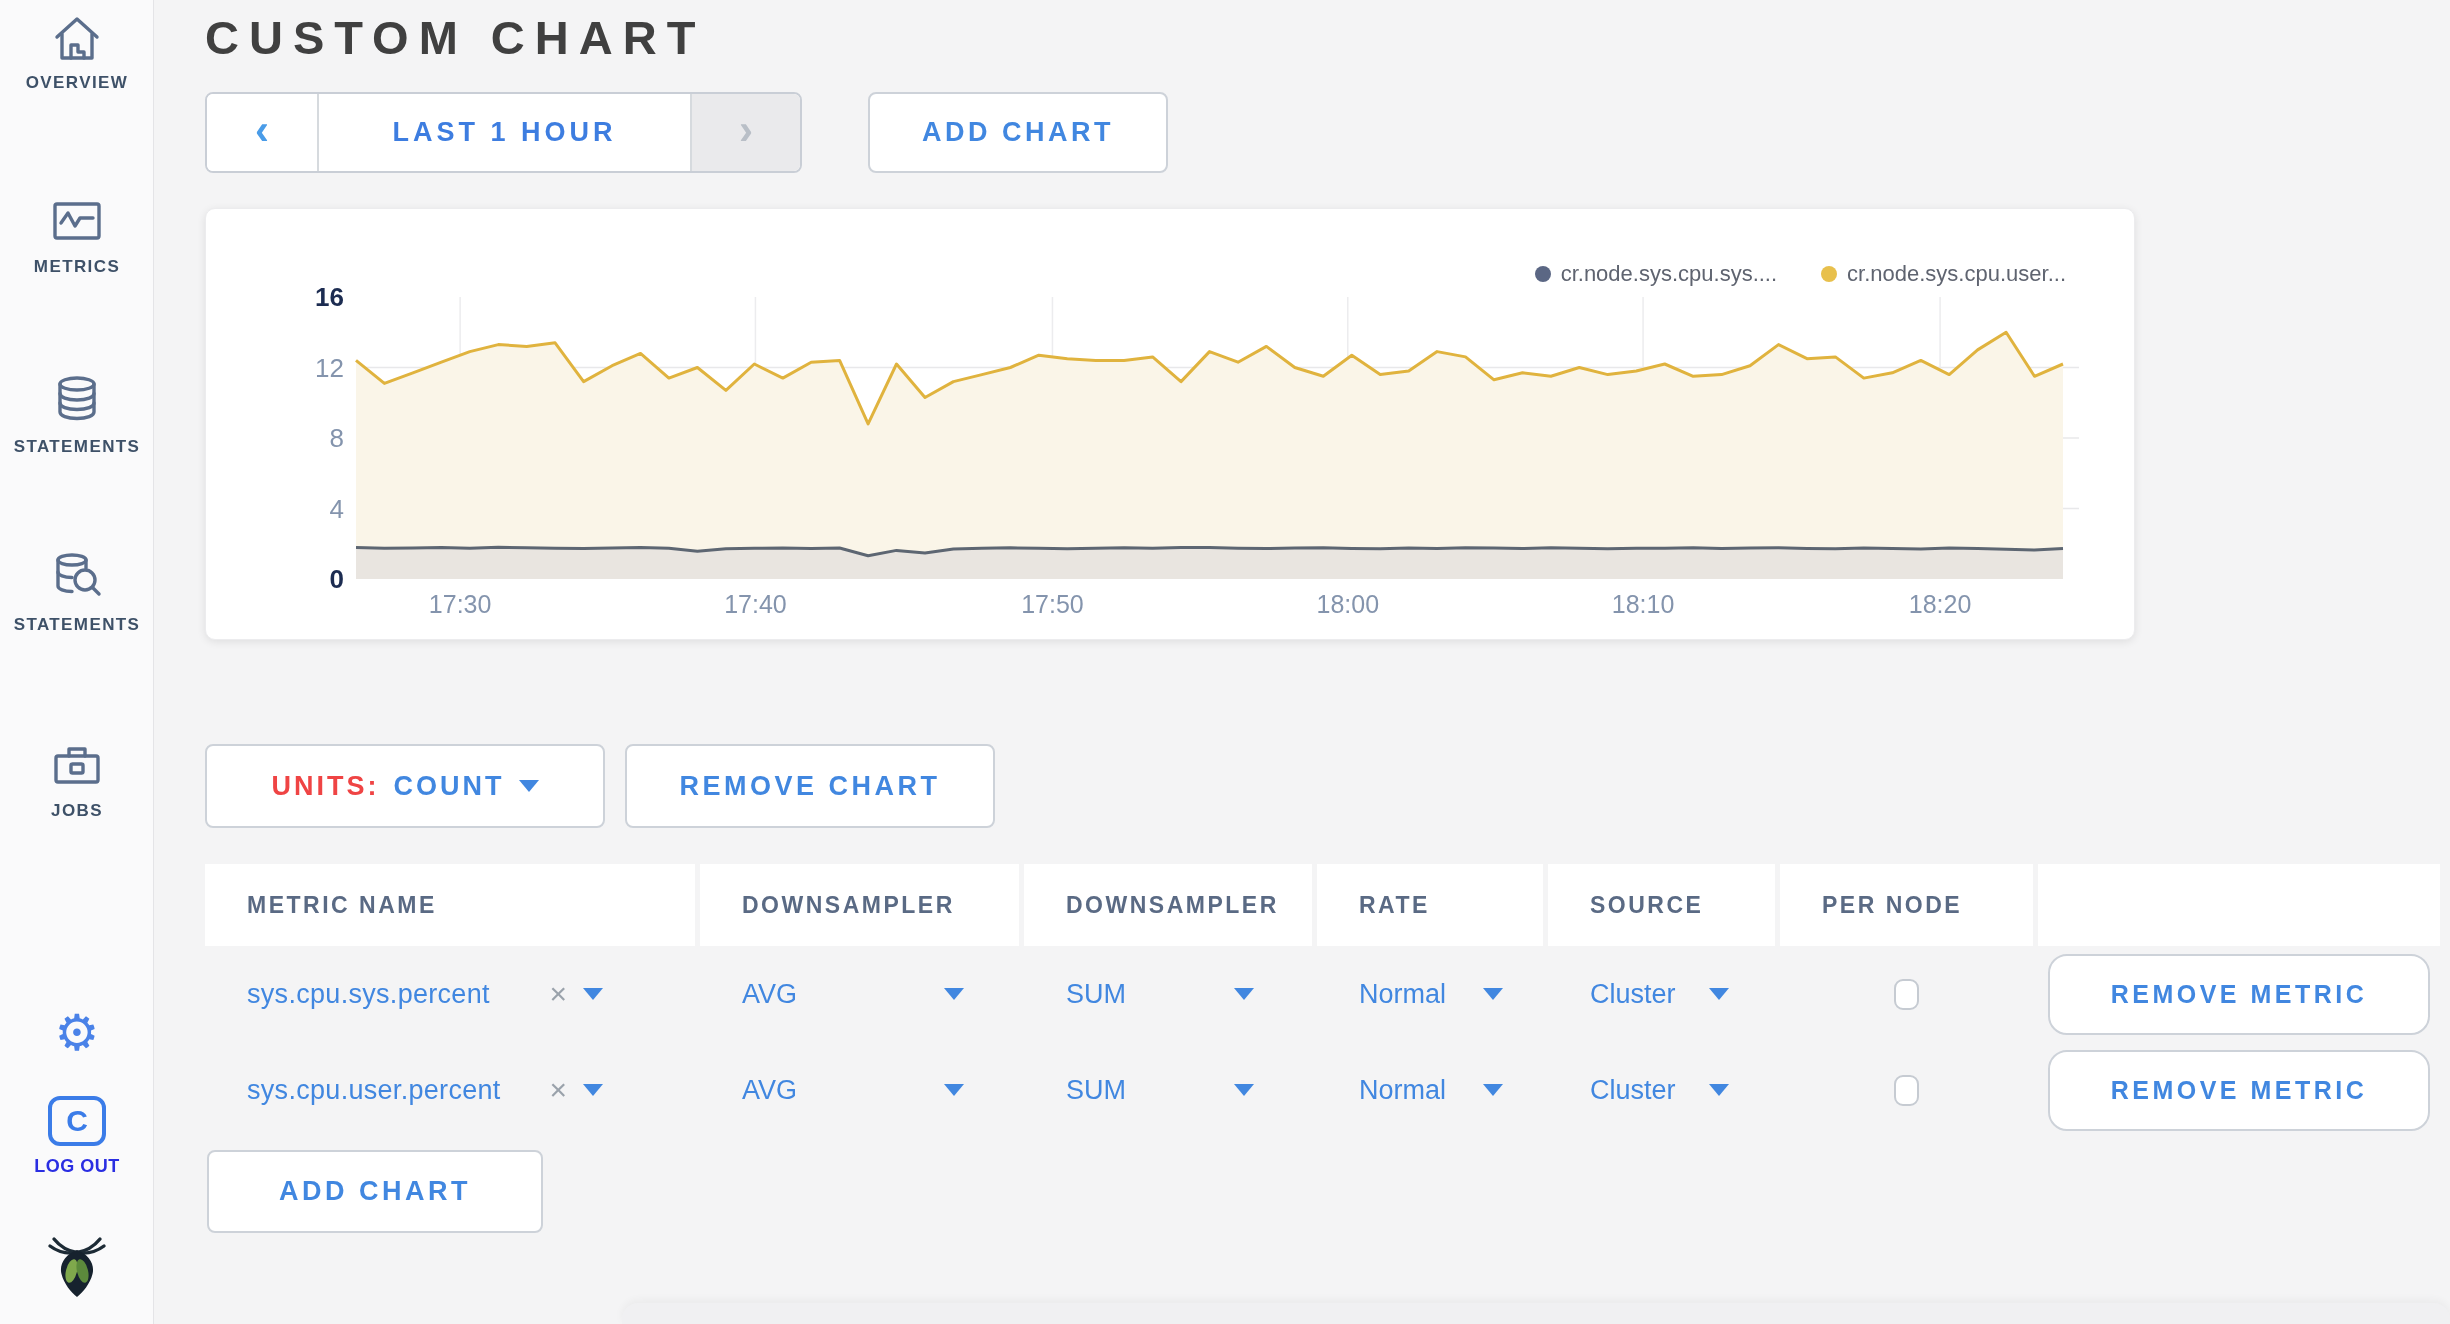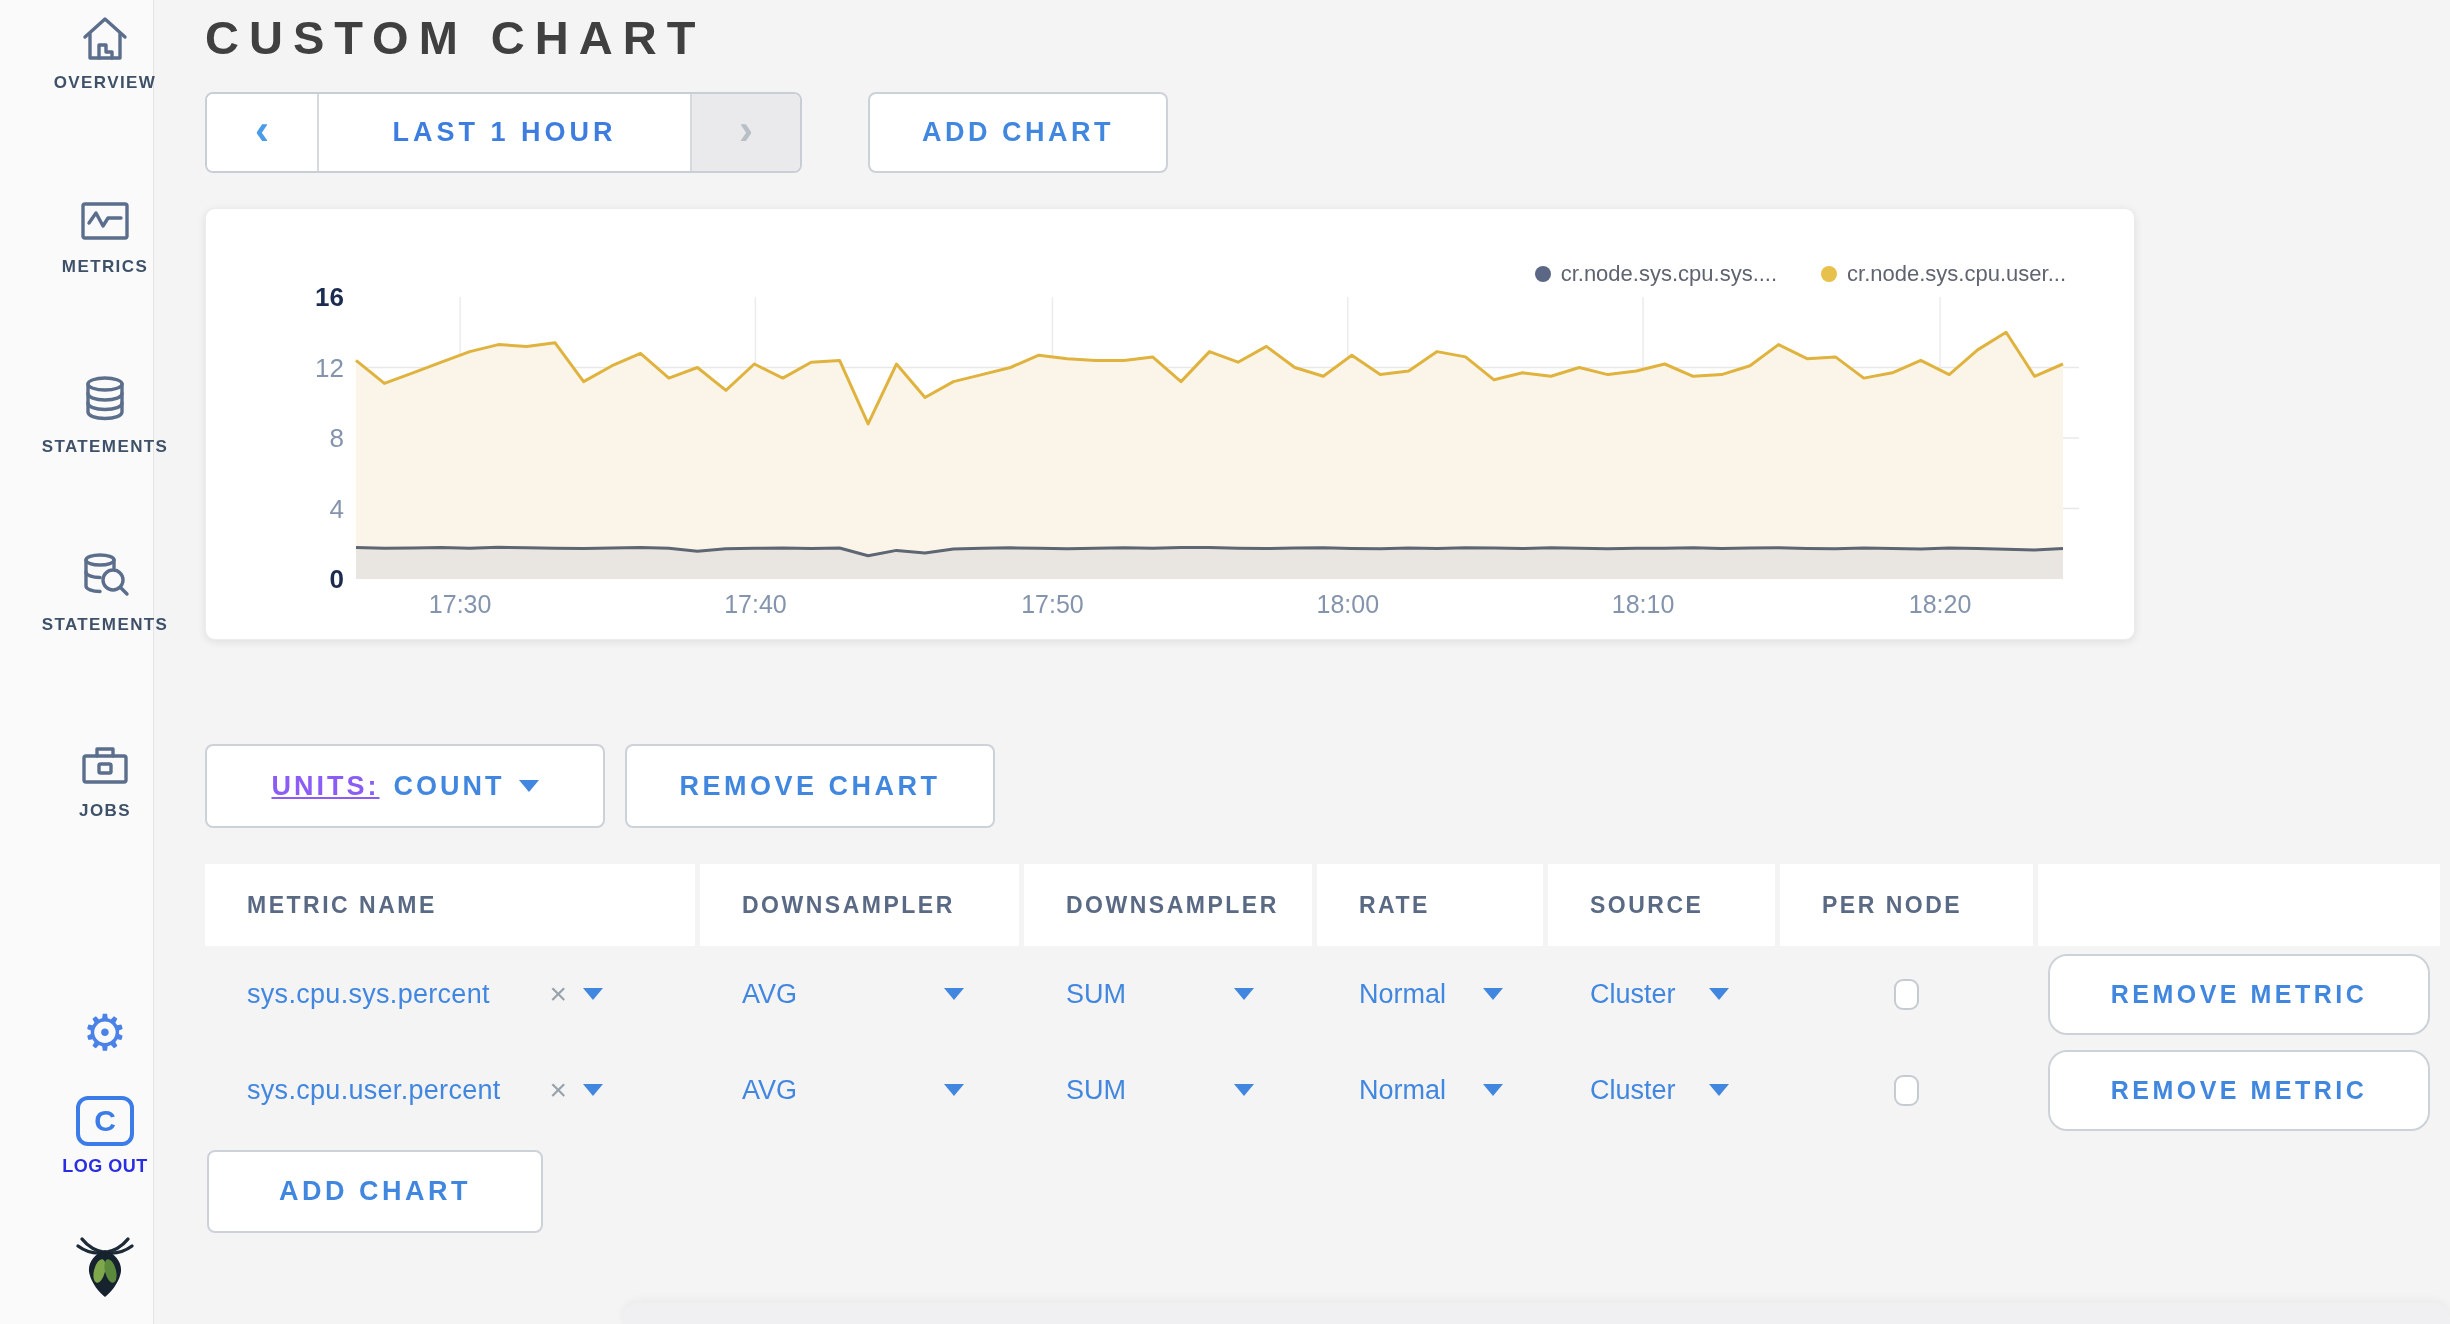--- a/index.html
+++ b/index.html
@@ -3,21 +3,21 @@
 <meta charset="utf-8">
 <style>
   * { margin:0; padding:0; box-sizing:border-box; }
   html,body { width:2450px; height:1324px; }
   body { font-family:"Liberation Sans", sans-serif; background:#f4f4f5; overflow:hidden; }
   .page { position:relative; width:2450px; height:1324px; background:#f4f4f5; }
 
   
   .sidebar { position:absolute; left:0; top:0; width:154px; height:1324px;
              background:#fafafb; border-right:1px solid #e4e4e7; z-index:5; }
-  .nav-item { position:absolute; left:0; width:154px; text-align:center; cursor:pointer;margin-left:28px; }
+  .nav-item { position:absolute; left:0; width:154px; text-align:center; cursor:pointer; }
   .nav-item svg { display:block; margin:0 auto; }
   .nav-label { margin-top:9px; font-size:17px; font-weight:700; letter-spacing:1.4px;
                color:#3e5168; }
   .gear-glyph { font-size:50px; line-height:50px; color:#4a82e8; display:block; }
   .c-logo { width:58px; height:50px; margin:0 auto; border:4px solid #3b7ce8; border-radius:12px;
             display:flex; align-items:center; justify-content:center; }
   .c-logo span { color:#3b7ce8; font-size:30px; font-weight:700; }
   .logout-label { margin-top:10px; font-size:18px; font-weight:800; letter-spacing:0.5px; color:#2a2ee2; }
 
   
@@ -49,21 +49,21 @@
   .legend { position:absolute; top:52px; right:68px; display:flex; gap:44px; z-index:2; }
   .legend-item { display:flex; align-items:center; gap:10px; cursor:pointer; }
   .legend-dot { width:16px; height:16px; border-radius:50%; }
   .legend-label { font-size:22px; color:#5f6470; }
   .ylab { font-size:26px; fill:#8494ad; font-family:"Liberation Sans", sans-serif; }
   .ylab-strong { font-size:26px; fill:#1c2c51; font-weight:700; font-family:"Liberation Sans", sans-serif; }
   .xlab { font-size:25px; fill:#8494ad; font-family:"Liberation Sans", sans-serif; }
 
   
   .units-btn { position:absolute; left:205px; top:744px; width:400px; height:84px; gap:14px; }
-  .units-label { color:#8b5cf6; letter-spacing:3px;text-decoration:underline; }
+  .units-label { color:#ef4444; letter-spacing:3px; }
   .units-value { color:#4187e0; letter-spacing:3px; }
   .caret { width:0; height:0; border-left:10px solid transparent; border-right:10px solid transparent;
            border-top:12px solid #4187e0; display:inline-block; }
   .remove-chart-btn { position:absolute; left:625px; top:744px; width:370px; height:84px; }
 
   
   .metrics-table { position:absolute; left:205px; top:864px; width:2235px; }
   .tbl-row { display:grid; grid-template-columns:490px 319px 288px 226px 227px 253px 402px;
              column-gap:5px; }
   .hdr { height:82px; }

